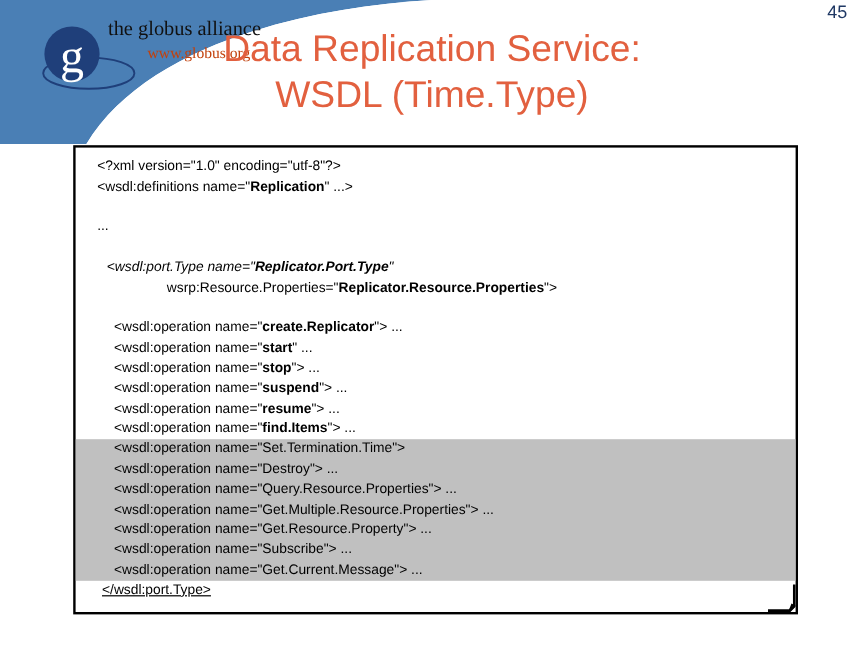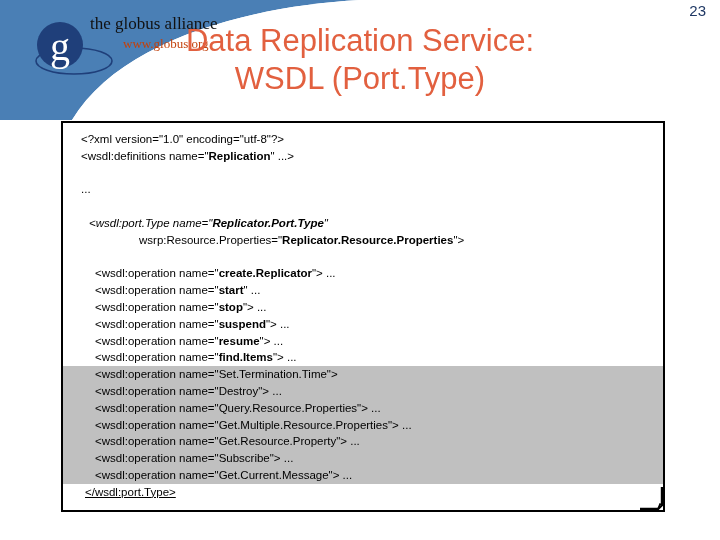--- a/index.html
+++ b/index.html
@@ -141,25 +141,25 @@
 <div id="logo-block">
   <svg id="logo-mark" viewBox="0 0 86 64">
     <ellipse cx="46" cy="43" rx="38" ry="13" fill="none" stroke="#1f3f7a" stroke-width="1.6"></ellipse>
     <circle cx="32" cy="27" r="23" fill="#1f3f7a"></circle>
     <text x="32" y="42" font-family="Liberation Serif, serif" font-size="40" fill="#ffffff" text-anchor="middle">g</text>
   </svg>
   <div id="logo-text">the globus alliance</div>
   <div id="logo-url">www.globus.org</div>
 </div>
 
-<div id="page-number">23</div>
+<div id="page-number">45</div>
 
 <div id="title">
   <span class="tline">Data Replication Service:</span>
-  <span class="tline">WSDL (Port.Type)</span>
+  <span class="tline">WSDL (Time.Type)</span>
 </div>
 
 <div id="code-box">
   <div id="code-inner">
     <div class="band" id="gray-band" style="top: 243px; height: 118px; background: rgb(192, 192, 192);"></div>
     <div id="code-lines"><span class="line ind1"><span>&lt;?xml version="1.0" encoding="utf-8"?&gt;</span></span><span class="line ind1"><span>&lt;wsdl:definitions name="</span><span class="b">Replication</span><span>" ...&gt;</span></span><span class="line ind1"><span></span></span><span class="line ind1"><span>...</span></span><span class="line ind1"><span></span></span><span class="line ind2"><span>&lt;wsdl:port.Type name="</span><span class="b">Replicator.Port.Type</span><span>"</span></span><span class="line ind3"><span>wsrp:Resource.Properties="</span><span class="b">Replicator.Resource.Properties</span><span>"&gt;</span></span><span class="line ind1"><span></span></span><span class="line ind4"><span>&lt;wsdl:operation name="</span><span class="b">create.Replicator</span><span>"&gt; ...</span></span><span class="line ind4"><span>&lt;wsdl:operation name="</span><span class="b">start</span><span>" ...</span></span><span class="line ind4"><span>&lt;wsdl:operation name="</span><span class="b">stop</span><span>"&gt; ...</span></span><span class="line ind4"><span>&lt;wsdl:operation name="</span><span class="b">suspend</span><span>"&gt; ...</span></span><span class="line ind4"><span>&lt;wsdl:operation name="</span><span class="b">resume</span><span>"&gt; ...</span></span><span class="line ind4"><span>&lt;wsdl:operation name="</span><span class="b">find.Items</span><span>"&gt; ...</span></span><span class="line ind4"><span>&lt;wsdl:operation name="Set.Termination.Time"&gt;</span></span><span class="line ind4"><span>&lt;wsdl:operation name="Destroy"&gt; ...</span></span><span class="line ind4"><span>&lt;wsdl:operation name="Query.Resource.Properties"&gt; ...</span></span><span class="line ind4"><span>&lt;wsdl:operation name="Get.Multiple.Resource.Properties"&gt; ...</span></span><span class="line ind4"><span>&lt;wsdl:operation name="Get.Resource.Property"&gt; ...</span></span><span class="line ind4"><span>&lt;wsdl:operation name="Subscribe"&gt; ...</span></span><span class="line ind4"><span>&lt;wsdl:operation name="Get.Current.Message"&gt; ...</span></span><span class="line ind5"><span>&lt;/wsdl:port.Type&gt;</span></span><span class="line ind1"><span></span></span></div>
     <svg id="page-curl" viewBox="0 0 26 26">
       <path d="M2,24 L20,24 L24,20 L24,2" fill="none" stroke="#000000" stroke-width="2.4"></path>
       <path d="M20,24 L22,19 L24,20 Z" fill="#ffffff" stroke="#000000" stroke-width="1.6"></path>
     </svg>

